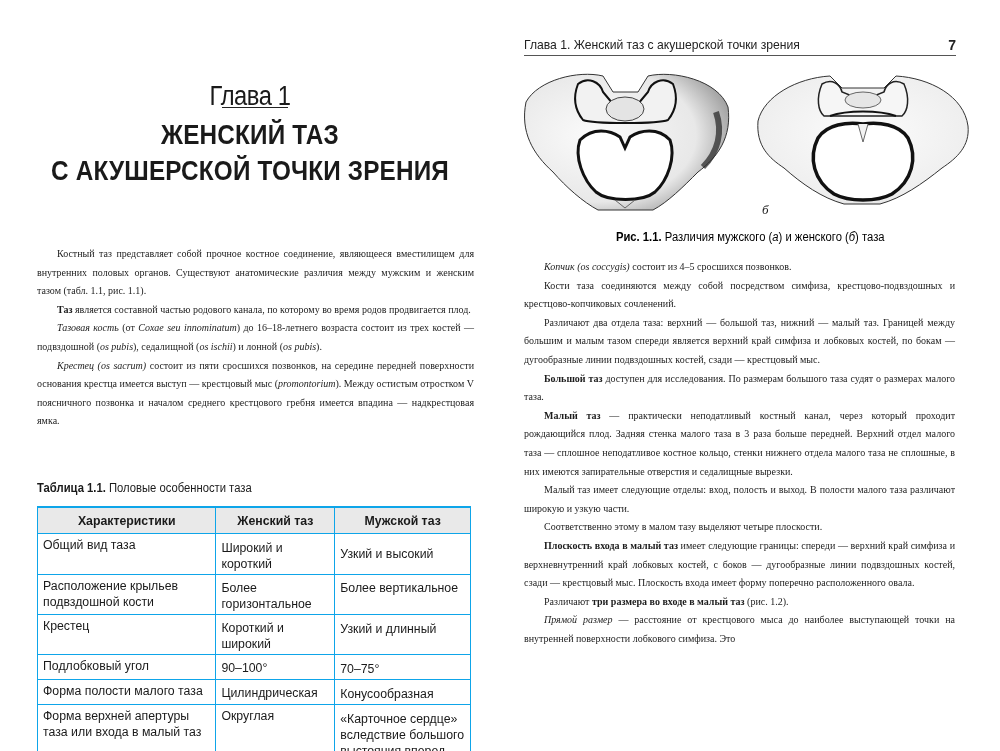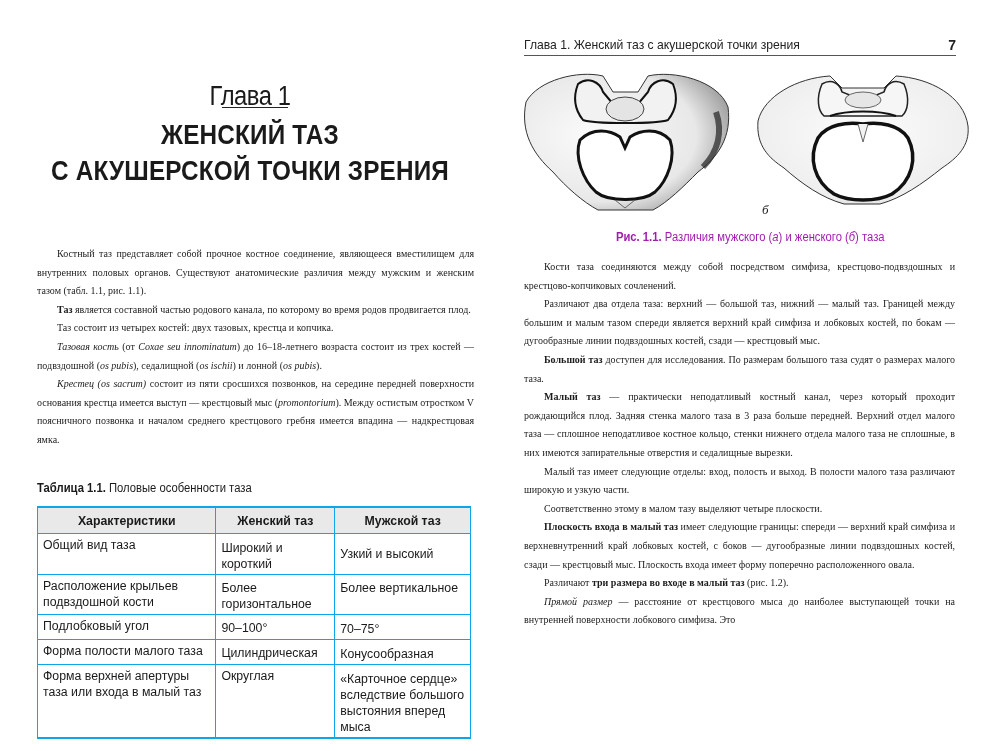--- a/index.html
+++ b/index.html
@@ -62,39 +62,38 @@
     .running-head .page-num { position: absolute; right: 0; top: 0; font-weight: bold; font-size: 14px; }
     .head-rule { position: absolute; left: 24px; width: 432px; top: 55px; height: 1px; background: #555; }
 
     .figure { position: absolute; left: 0; top: 60px; width: 500px; height: 190px; }
     .figure svg { position: absolute; }
     .fig-letter {
       position: absolute; font-family: "Liberation Serif", serif; font-style: italic; font-size: 13px;
     }
     .fig-caption {
       position: absolute; left: 0; width: 500px; top: 230px; text-align: center;
-      font-family: "Liberation Sans", sans-serif; font-size: 12.5px; color: #a21caf;
+      font-family: "Liberation Sans", sans-serif; font-size: 12.5px; color: #000000;
     }
     .fig-caption span.inner { display: inline-block; transform: scaleX(0.9); }
   </style>
 </head>
 <body>
 
 <div class="page page-left">
   <div class="chapter-label">Глава 1</div>
   <div class="chapter-rule"></div>
   <div class="chapter-title">
     <div>ЖЕНСКИЙ ТАЗ</div>
     <div>С АКУШЕРСКОЙ ТОЧКИ ЗРЕНИЯ</div>
   </div>
 
   <div class="body-text left-body">
     <p>Костный таз представляет собой прочное костное соединение, являющееся вместилищем для внутренних половых органов. Существуют анатомические различия между мужским и женским тазом (табл. 1.1, рис. 1.1).</p>
     <p><b>Таз</b><span> является составной частью родового канала, по которому во время родов продвигается плод.</span></p>
-    <p>Таз состоит из четырех костей: двух тазовых, крестца и копчика.</p>
     <p><i>Тазовая кость</i><span> (от </span><i>Coxae seu innominatum</i><span>) до 16–18-летнего возраста состоит из трех костей — подвздошной (</span><i>os pubis</i><span>), седалищной (</span><i>os ischii</i><span>) и лонной (</span><i>os pubis</i><span>).</span></p>
     <p><i>Крестец (os sacrum)</i><span> состоит из пяти сросшихся позвонков, на середине передней поверхности основания крестца имеется выступ — крестцовый мыс (</span><i>promontorium</i><span>). Между остистым отростком V поясничного позвонка и началом среднего крестцового гребня имеется впадина — надкрестцовая ямка.</span></p>
   </div>
 
   <div class="table-caption"><b>Таблица 1.1.</b><span> Половые особенности таза</span></div>
 
   <table class="features">
     <colgroup>
         <col class="c1">
         <col class="c2">
@@ -108,20 +107,25 @@
     </tr>
     <tr>
       <td>Общий вид таза</td>
       <td style="padding-top:6px">Широкий и короткий</td>
       <td style="padding-top:12px">Узкий и высокий</td>
     </tr>
     <tr>
       <td>Расположение крыльев подвздошной кости</td>
       <td style="padding-top:5px">Более горизонтальное</td>
       <td style="padding-top:5px">Более вертикальное</td>
+    </tr>
+    <tr>
+      <td>Крестец</td>
+      <td style="padding-top:5px">Короткий и широкий</td>
+      <td style="padding-top:6px">Узкий и длинный</td>
     </tr>
     <tr>
       <td>Подлобковый угол</td>
       <td style="padding-top:5px">90–100°</td>
       <td style="padding-top:6px">70–75°</td>
     </tr>
     <tr>
       <td>Форма полости малого таза</td>
       <td style="padding-top:5px">Цилиндрическая</td>
       <td style="padding-top:6px">Конусообразная</td>
@@ -174,20 +178,21 @@
       <path d="M78 50 C95 44 127 44 144 50" fill="none" stroke="#111" stroke-width="2"></path>
       <path d="M66 72 C75 58 95 56 111 58 C127 56 147 58 156 72 C166 92 160 115 140 128 C125 136 97 136 82 128 C62 115 56 92 66 72 Z" fill="#ffffff" stroke="#111" stroke-width="3.5"></path>
       <path d="M106 58 L111 76 L116 58" fill="#f3f3f3" stroke="#666" stroke-width="1"></path>
     </svg>
     <div class="fig-letter" style="left:262px; top:142px;">б</div>
   </div>
 
   <div class="fig-caption"><span class="inner"><b>Рис. 1.1.</b><span> Различия мужского (</span><i>а</i><span>) и женского (</span><i>б</i><span>) таза</span></span></div>
 
   <div class="body-text right-body">
+    <p><i>Копчик (os coccygis)</i><span> состоит из 4–5 сросшихся позвонков.</span></p>
     <p>Кости таза соединяются между собой посредством симфиза, крестцово-подвздошных и крестцово-копчиковых сочленений.</p>
     <p>Различают два отдела таза: верхний — большой таз, нижний — малый таз. Границей между большим и малым тазом спереди является верхний край симфиза и лобковых костей, по бокам — дугообразные линии подвздошных костей, сзади — крестцовый мыс.</p>
     <p><b>Большой таз</b><span> доступен для исследования. По размерам большого таза судят о размерах малого таза.</span></p>
     <p><b>Малый таз</b><span> — практически неподатливый костный канал, через который проходит рождающийся плод. Задняя стенка малого таза в 3 раза больше передней. Верхний отдел малого таза — сплошное неподатливое костное кольцо, стенки нижнего отдела малого таза не сплошные, в них имеются запирательные отверстия и седалищные вырезки.</span></p>
     <p>Малый таз имеет следующие отделы: вход, полость и выход. В полости малого таза различают широкую и узкую части.</p>
     <p>Соответственно этому в малом тазу выделяют четыре плоскости.</p>
     <p><b>Плоскость входа в малый таз</b><span> имеет следующие границы: спереди — верхний край симфиза и верхневнутренний край лобковых костей, с боков — дугообразные линии подвздошных костей, сзади — крестцовый мыс. Плоскость входа имеет форму поперечно расположенного овала.</span></p>
     <p><span>Различают </span><b>три размера во входе в малый таз</b><span> (рис. 1.2).</span></p>
     <p><i>Прямой размер</i><span> — расстояние от крестцового мыса до наиболее выступающей точки на внутренней поверхности лобкового симфиза. Это </span></p>
   </div>

